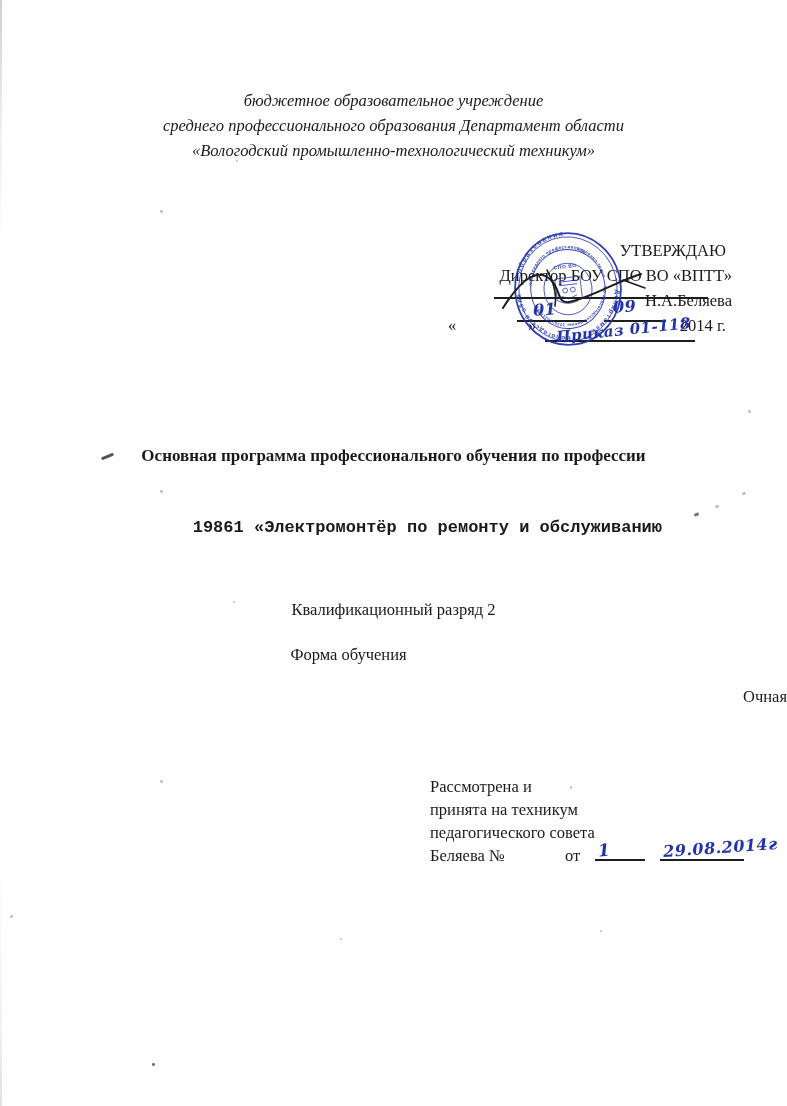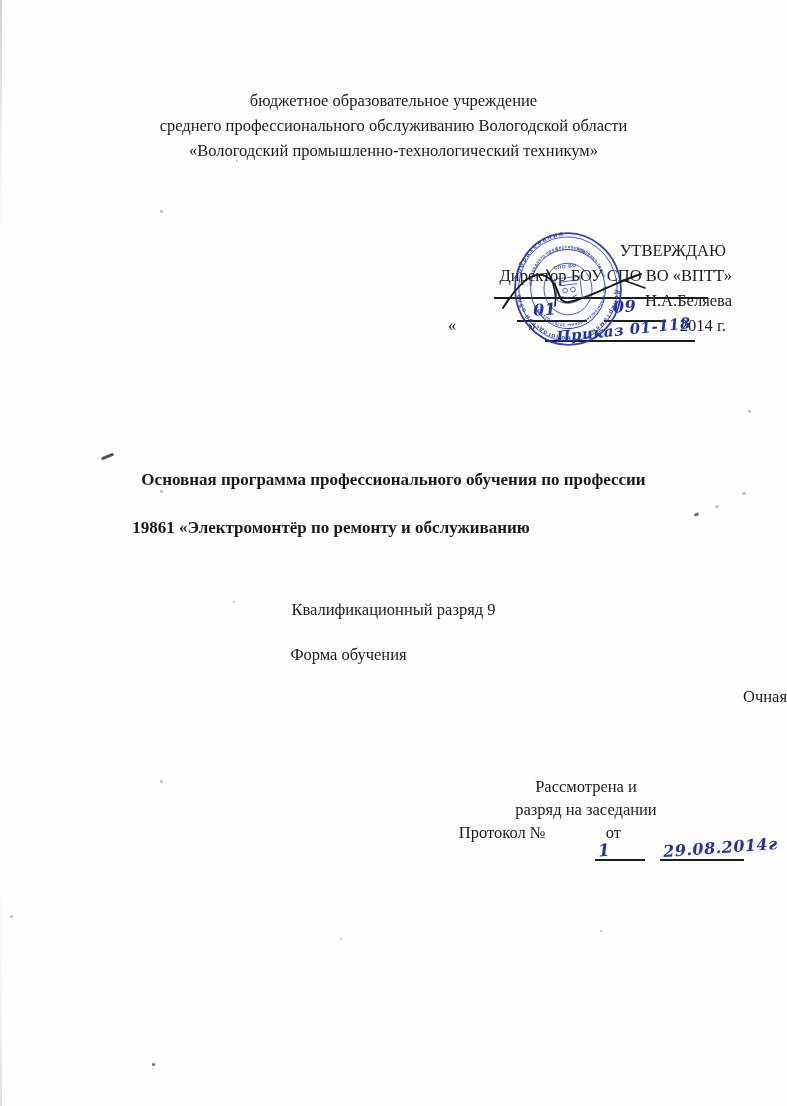--- a/index.html
+++ b/index.html
@@ -40,20 +40,21 @@
 
   
   .header-block {
     position: absolute;
     top: 88px;
     left: 0;
     width: 787px;
     text-align: center;
     font-size: 16.5px;
     line-height: 25px;
+    font-style: italic;
   }
   .header-block div { white-space: nowrap; }
 
   
   .approval-block {
     position: absolute;
     top: 238px;
     left: 420px;
     width: 312px;
     text-align: right;
@@ -110,42 +111,42 @@
 
   
   .main-title {
     position: absolute;
     top: 446px;
     left: 0;
     width: 787px;
     text-align: center;
     font-size: 17px;
     font-weight: 700;
-    margin-top: 24px;
   }
   .artifact-dash {
     position: absolute;
     left: 101px;
     top: 455px;
     width: 13px;
     height: 3px;
     background: #3a3238;
     transform: rotate(-22deg);
     border-radius: 2px;
     opacity: .85;
   }
   .profession {
     position: absolute;
     top: 514px;
     left: 0;
     width: 662px;
-    text-align: center;
+    text-align: right;
     font-size: 17px;
     font-weight: 700;
     line-height: 27px;
+    font-family: Liberation Mono, monospace;
   }
   .profession .l2 { display: block; }
 
   .qual {
     position: absolute; top: 600px; left: 0; width: 787px;
     text-align: center; font-size: 16.5px;
   }
   .form-label {
     position: absolute; top: 645px; left: 0; width: 697px;
     text-align: center; font-size: 16.5px;
@@ -154,21 +155,21 @@
     position: absolute; top: 687px; left: 0; width: 787px;
     text-align: right; font-size: 16.5px;
   }
 
   
   .council-block {
     position: absolute;
     top: 775px;
     left: 430px;
     width: 312px;
-    text-align: center;
+    text-align: left;
     font-size: 16.5px;
     line-height: 23px;
   }
   .council-block .ln { white-space: nowrap; }
   .protocol-line { position: relative; white-space: nowrap; padding-right: 2px; }
 
   
   .footer {
     position: absolute;
     top: 984px;
@@ -204,21 +205,21 @@
   <div class="speck" style="left:160px;  top:780px;  width:3px; height:3px;"></div>
   <div class="speck" style="left:570px;  top:786px;  width:2px; height:3px;"></div>
   <div class="speck" style="left:10px;   top:915px;  width:3px; height:3px;"></div>
   <div class="speck" style="left:340px;  top:938px;  width:2px; height:2px;"></div>
   <div class="speck dark" style="left:152px; top:1063px; width:3px; height:3px;"></div>
   <div class="speck" style="left:600px;  top:930px;  width:2px; height:2px;"></div>
   <div class="speck" style="left:233px;  top:601px;  width:2px; height:2px;"></div>
 
   <div class="header-block">
     <div>бюджетное образовательное учреждение</div>
-    <div>среднего профессионального обслуживанию Вологодской области</div>
+    <div>среднего профессионального образования Департамент области</div>
     <div>«Вологодский промышленно-технологический техникум»</div>
   </div>
 
   <div class="approval-block">
     <div class="ln approve-word">УТВЕРЖДАЮ</div>
     <div class="ln">Директор БОУ СПО ВО «ВПТТ»</div>
     <div class="ln">Н.А.Беляева</div>
     <div class="date-line">
       <span class="q1">«</span>
       <span class="q2">»</span>
@@ -288,29 +289,30 @@
     <path d="M 128,18 L 150,26" stroke="#1d1d1d" stroke-width="1.5" fill="none" stroke-linecap="round"></path>
   </svg>
 
   <div class="artifact-dash"></div>
   <div class="main-title">Основная  программа профессионального обучения по профессии</div>
 
   <div class="profession">
     <span class="l1">19861 «Электромонтёр по ремонту и обслуживанию</span>
   </div>
 
-  <div class="qual">Квалификационный разряд 9</div>
+  <div class="qual">Квалификационный разряд 2</div>
   <div class="form-label">Форма обучения</div>
   <div class="form-value">Очная</div>
 
   <div class="council-block">
     <div class="ln">Рассмотрена и</div>
-    <div class="ln">разряд на заседании</div>
+    <div class="ln">принята на техникум</div>
+    <div class="ln">педагогического совета</div>
     <div class="protocol-line">
-      <span>Протокол №</span>
+      <span>Беляева №</span>
       <span style="display:inline-block; width:52px;"></span>
       <span>от</span>
       <span style="display:inline-block; width:86px;"></span>
     </div>
   </div>
   <div class="sig-underline" style="left:595px; top:859px; width:50px;"></div>
   <div class="sig-underline" style="left:660px; top:859px; width:84px;"></div>
   <div class="ink hw-proto-num">1</div>
   <div class="ink hw-proto-date">29.08.2014г</div>
 

